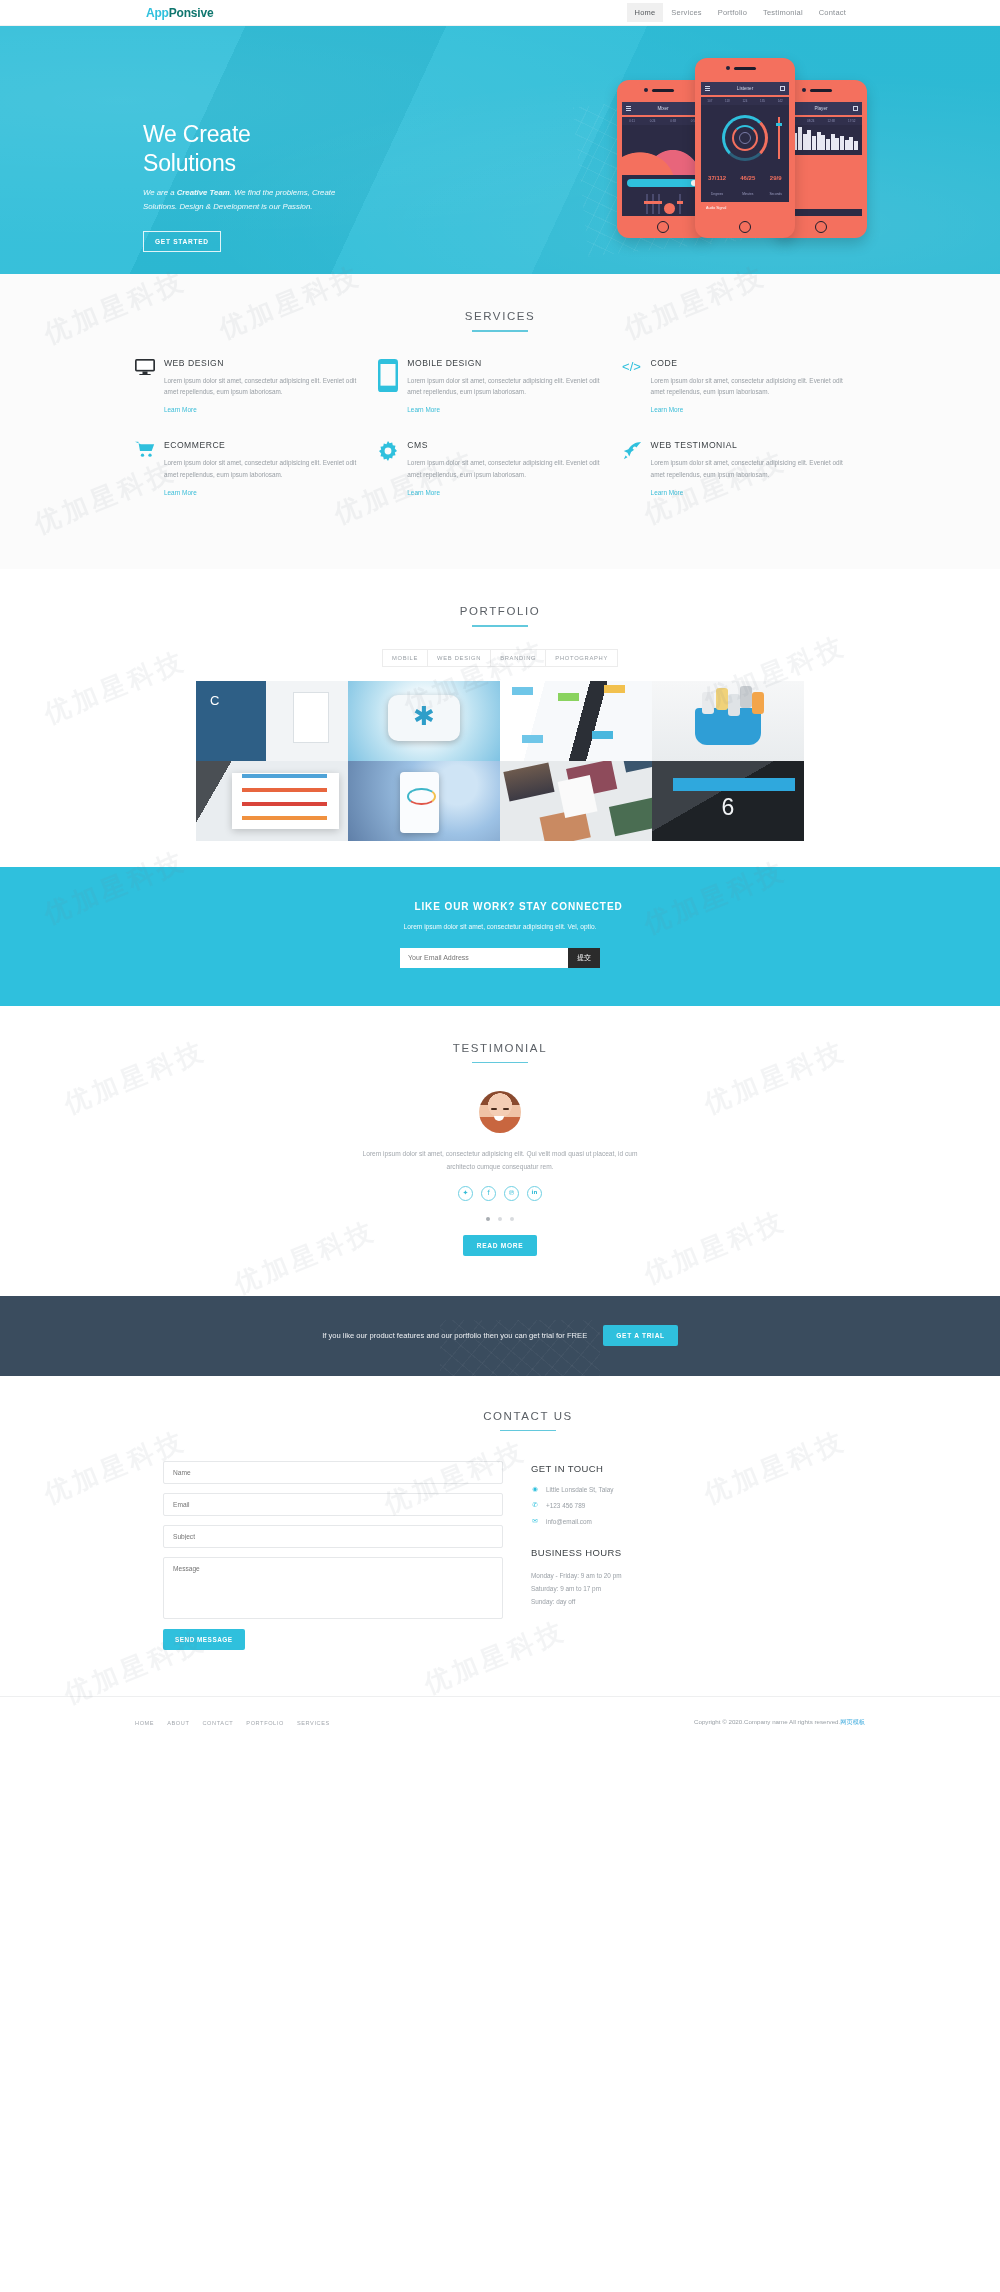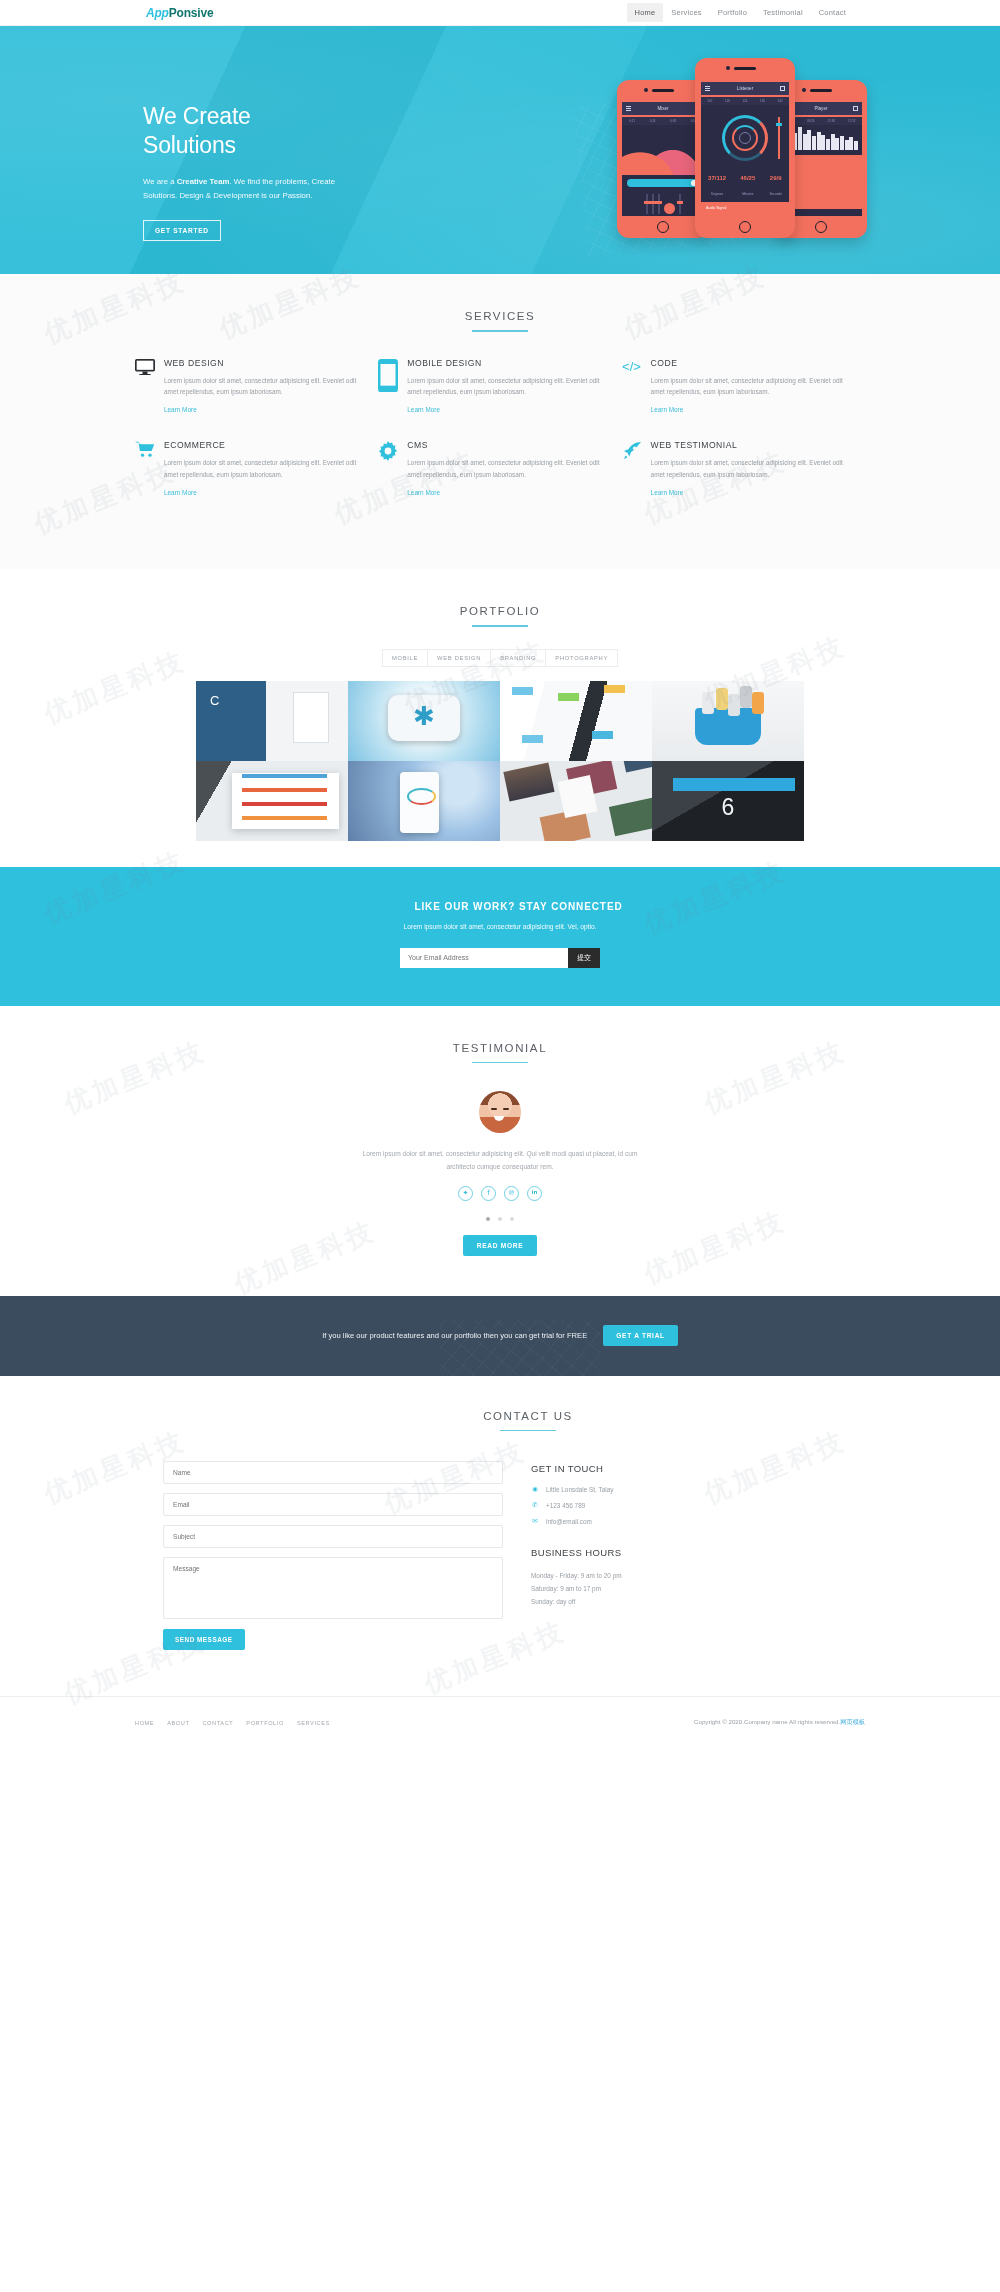--- a/index.html
+++ b/index.html
@@ -22,21 +22,21 @@
     transform: rotate(-22deg);
   }
 
   
   .header {
     height: 26px; background: #fff; position: relative; z-index: 60;
     display: flex; align-items: center; padding: 0 0 0 0;
     border-bottom: 1px solid #f2f2f2;
   }
   .logo { margin-left: 146px; font-size: 12px; font-weight: 700; letter-spacing: -0.2px;}
-  .logo .a { color: #2fc0dd; font-style: italic; }
+  .logo .a { color: #2fc0dd; }
   .logo .b { color: #0f766e; }
   .nav { margin-left: auto; margin-right: 146px; display: flex; align-items: center; }
   .nav a {
     font-size: 7.5px; color: #8a8f94; text-decoration: none;
     padding: 5px 8px; letter-spacing: .2px;
   }
   .nav a.active { background: #f0f0f0; color: #55595d; }
 
   
   .hero {
@@ -51,26 +51,26 @@
       #2dbdd8;
   }
   .hero-bg::after{
     content:""; position:absolute; left:58%; top:28%; width:230px; height:150px;
     background:
       repeating-linear-gradient(32deg, rgba(255,255,255,0.055) 0 1px, rgba(255,255,255,0) 1px 13px),
       repeating-linear-gradient(-58deg, rgba(255,255,255,0.055) 0 1px, rgba(255,255,255,0) 1px 13px);
     transform: rotate(-6deg);
   }
   .hero-inner { position: relative; width: 730px; margin: 0 auto; height: 100%; }
-  .hero-copy { position: absolute; left: 8px; top: 76px; width: 280px; }
+  .hero-copy { position: absolute; left: 8px; top: 94px; width: 280px; }
   .hero-title {
     color: #fff; font-size: 23px; line-height: 1.28; font-weight: 400; letter-spacing: -0.2px;
   }
   .hero-sub {
-    color: rgba(255,255,255,0.93); font-size: 7.8px; line-height: 1.85; margin-top: 14px; width: 196px;
+    color: rgba(255,255,255,0.93); font-size: 7.8px; line-height: 1.85; margin-top: 7px; width: 196px; font-style: italic;
   }
   .hero-sub b { font-weight: 700; }
   .btn-outline {
     display: inline-block; margin-top: 16px;
     border: 1px solid rgba(255,255,255,.85); color: #fff;
     font-size: 6.6px; font-weight: 700; letter-spacing: .7px;
     padding: 6px 11px; text-decoration: none; background: transparent;
   }
 
   

